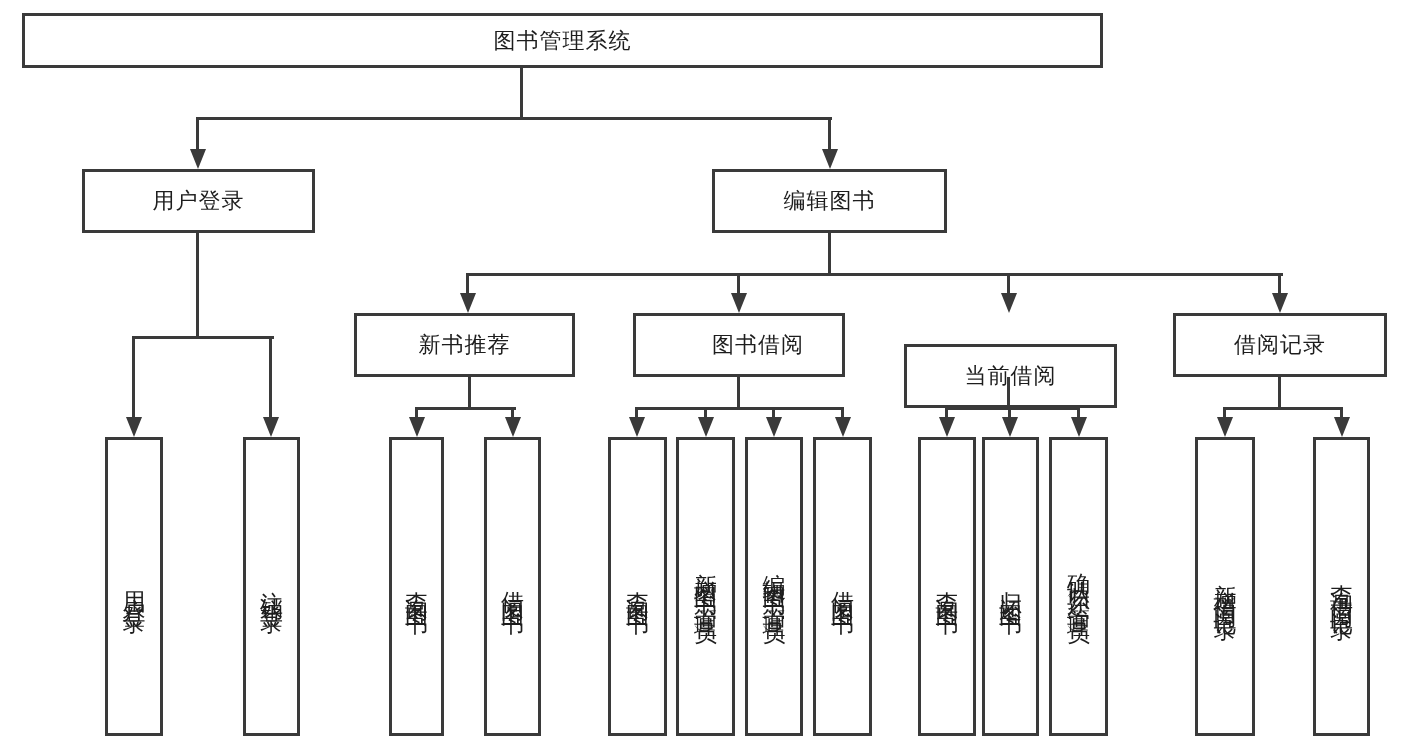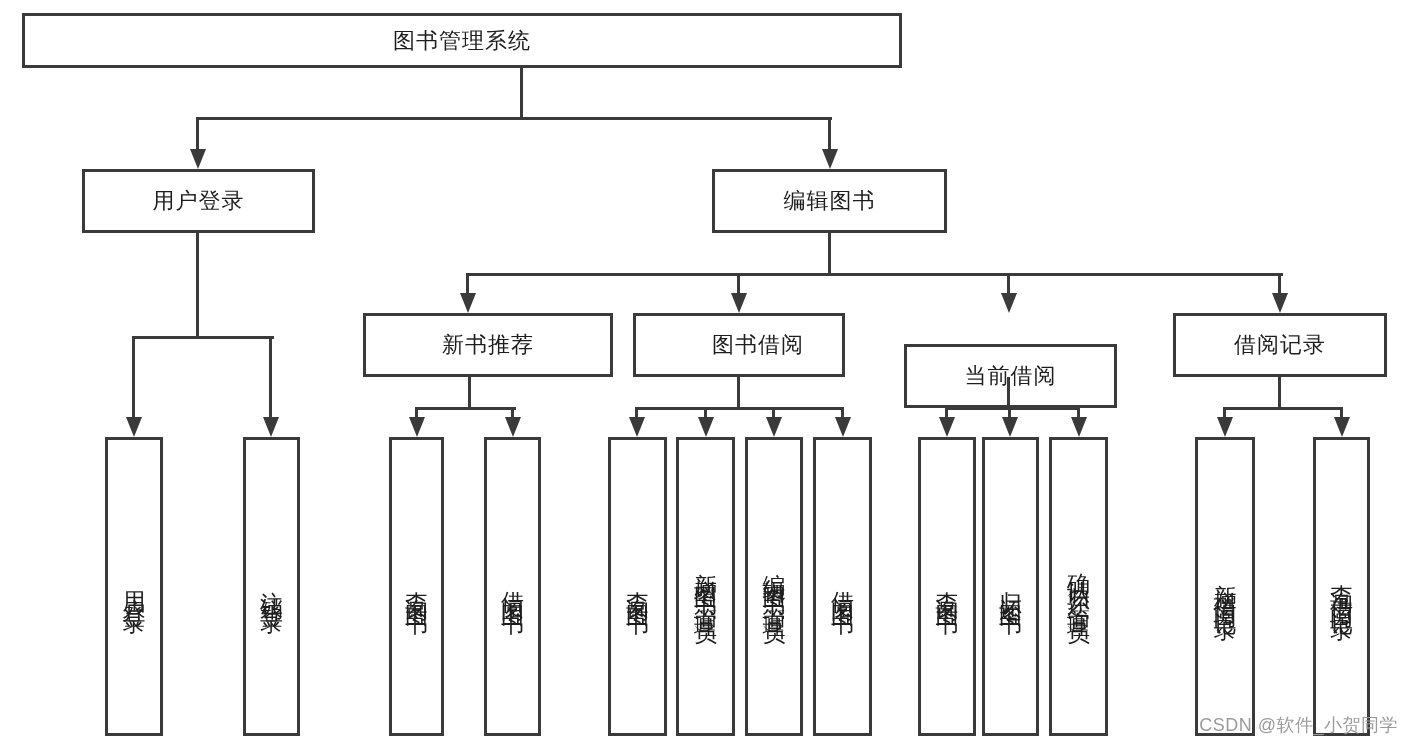--- a/index.html
+++ b/index.html
@@ -50,21 +50,21 @@
     letter-spacing: 0.5px;
     z-index: 5;
     white-space: nowrap;
   }
 </style>
 </head>
 <body>
 
 <div id="canvas">
 
-  <div class="node" style="left:22px; top:13px; width:880px; height:55px;">图书管理系统</div>
+  <div class="node" style="left:22px; top:13px; width:1081px; height:55px;">图书管理系统</div>
 
   <div class="vline" style="left:520px; top:68px; height:50px;"></div>
   <div class="hline" style="left:196px; top:117px; width:636px;"></div>
   <div class="vline" style="left:196px; top:117px; height:34px;"></div>
   <div class="arrow" style="left:190px; top:149px;"></div>
   <div class="vline" style="left:828px; top:117px; height:34px;"></div>
   <div class="arrow" style="left:822px; top:149px;"></div>
 
   <div class="node" style="left:82px; top:169px; width:233px; height:64px;">用户登录</div>
   <div class="node" style="left:712px; top:169px; width:235px; height:64px;">编辑图书</div>
@@ -80,21 +80,21 @@
   <div class="hline" style="left:466px; top:273px; width:817px;"></div>
   <div class="vline" style="left:466px; top:273px; height:22px;"></div>
   <div class="arrow" style="left:460px; top:293px;"></div>
   <div class="vline" style="left:737px; top:273px; height:22px;"></div>
   <div class="arrow" style="left:731px; top:293px;"></div>
   <div class="vline" style="left:1007px; top:273px; height:22px;"></div>
   <div class="arrow" style="left:1001px; top:293px;"></div>
   <div class="vline" style="left:1278px; top:273px; height:22px;"></div>
   <div class="arrow" style="left:1272px; top:293px;"></div>
 
-  <div class="node" style="left:363px; top:313px; width:250px; height:64px;">新书推荐</div>
+  <div class="node" style="left:354px; top:313px; width:221px; height:64px;">新书推荐</div>
   <div class="node" style="left:633px; top:313px; width:212px; height:64px;padding-left:38px;">图书借阅</div>
   <div class="node" style="left:904px; top:313px; width:213px; height:64px;margin-top:31px;">当前借阅</div>
   <div class="node" style="left:1173px; top:313px; width:214px; height:64px;">借阅记录</div>
 
   <div class="vline" style="left:468px; top:377px; height:33px;"></div>
   <div class="hline" style="left:415px; top:407px; width:101px;"></div>
   <div class="vline" style="left:415px; top:407px; height:12px;"></div>
   <div class="arrow" style="left:409px; top:417px;"></div>
   <div class="vline" style="left:511px; top:407px; height:12px;"></div>
   <div class="arrow" style="left:505px; top:417px;"></div>
@@ -137,15 +137,14 @@
   <div class="node node-v" style="left:745px; top:437px; width:58px; height:299px;">编辑图书（管理员）</div>
   <div class="node node-v" style="left:813px; top:437px; width:59px; height:299px;">借阅图书</div>
 
   <div class="node node-v" style="left:918px; top:437px; width:58px; height:299px;">查询图书</div>
   <div class="node node-v" style="left:982px; top:437px; width:57px; height:299px;">归还图书</div>
   <div class="node node-v" style="left:1049px; top:437px; width:59px; height:299px;">确认归还（管理员）</div>
 
   <div class="node node-v" style="left:1195px; top:437px; width:60px; height:299px;">新增借阅记录</div>
   <div class="node node-v" style="left:1313px; top:437px; width:57px; height:299px;">查询借阅记录</div>
 
-  <div class="watermark">CSDN @软件_小贺同学</div>
 
 </div>
 
 </body></html>

